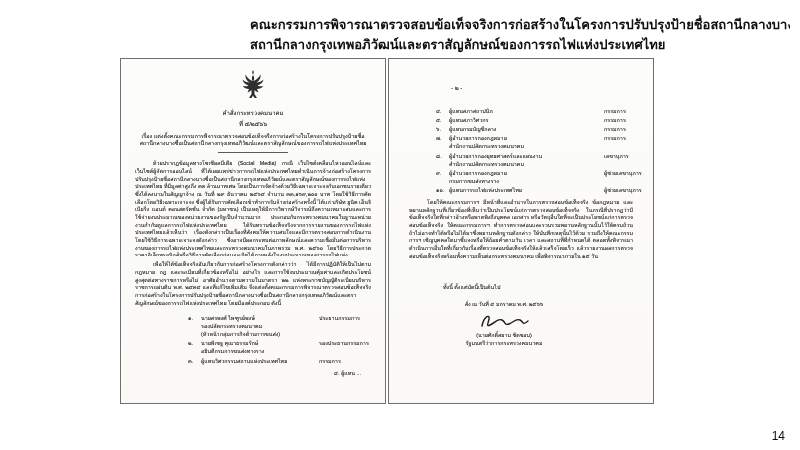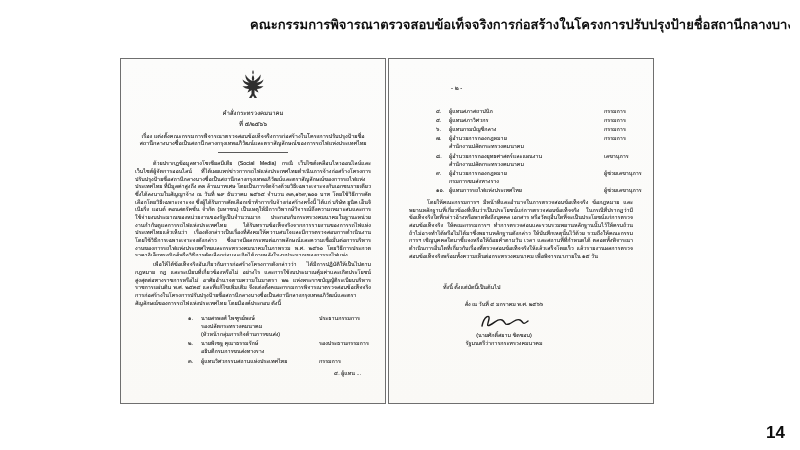--- a/index.html
+++ b/index.html
@@ -55,30 +55,31 @@
 
   .pgmark{font-size:6px;margin:4px 0 14px 42px;}
   .sigarea{position:absolute;left:20px;right:20px;bottom:56px;font-size:5.4px;}
   .effective{margin-left:34px;}
   .siginner{width:190px;margin-top:9px;}
   .dateline{text-align:center;white-space:nowrap;}
   .sigline{text-align:center;margin-top:4px;height:18px;}
   .signname{text-align:center;white-space:nowrap;margin-top:1px;}
   .signtitle{text-align:center;white-space:nowrap;}
 
-  .pagenum{position:absolute;right:15px;bottom:7px;font-size:17px;font-weight:bold;color:#0d0d0d;}
+  .pagenum{position:absolute;right:15px;bottom:7px;font-size:12px;font-weight:normal;color:#0d0d0d;}
 </style>
 </head>
 <body>
 
 <div class="slide">
 
 
   <div class="heading">
     <div>คณะกรรมการพิจารณาตรวจสอบข้อเท็จจริงการก่อสร้างในโครงการปรับปรุงป้ายชื่อสถานีกลางบางซื่อเป็น</div>
+    <div>สถานีกลางกรุงเทพอภิวัฒน์และตราสัญลักษณ์ของการรถไฟแห่งประเทศไทย</div>
   </div>
 
   <div class="docs">
 
     <div class="doc doc-left">
       <div class="garuda">
         <svg width="24" height="32" viewBox="0 0 48 64" aria-hidden="true">
           <path fill="#2f2f2f" d="M24 2c-2 3-2 6 0 9 2-3 2-6 0-9zM24 12c-3 4-3 8-1 12-6-2-11-7-14-13-1 6 2 12 8 16-5 0-10-2-14-6 1 6 6 10 12 12-4 2-8 2-12 1 3 4 8 6 13 6l-3 7c3-1 6-3 8-5v8l-5 8h5l3-5 3 5h5l-5-8v-8c2 2 5 4 8 5l-3-7c5 0 10-2 13-6-4 1-8 1-12-1 6-2 11-6 12-12-4 4-9 6-14 6 6-4 9-10 8-16-3 6-8 11-14 13 2-4 2-8-1-12z"></path>
         </svg>
       </div>

